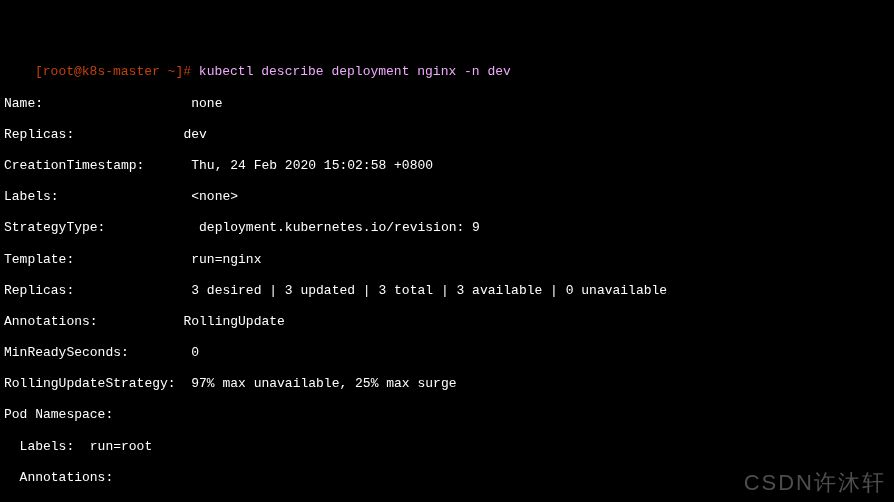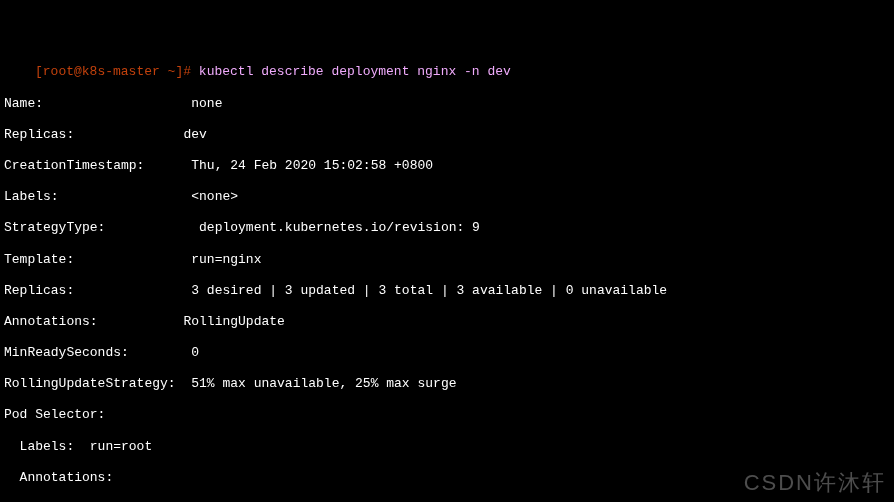--- a/index.html
+++ b/index.html
@@ -39,22 +39,22 @@
 <div class="line"><span class="prompt-root">[root@k8s-master ~]# </span><span class="cmd">kubectl describe deployment nginx -n dev</span></div>
 <div class="line"><span>Name:                   </span><span>none</span></div>
 <div class="line"><span>Replicas:              </span><span>dev</span></div>
 <div class="line"><span>CreationTimestamp:      </span><span>Thu, 24 Feb 2020 15:02:58 +0800</span></div>
 <div class="line"><span>Labels:                 </span><span>&lt;none&gt;</span></div>
 <div class="line"><span>StrategyType:            </span><span>deployment.kubernetes.io/revision: 9</span></div>
 <div class="line"><span>Template:               </span><span>run=nginx</span></div>
 <div class="line"><span>Replicas:               </span><span>3 desired | 3 updated | 3 total | 3 available | 0 unavailable</span></div>
 <div class="line"><span>Annotations:           </span><span>RollingUpdate</span></div>
 <div class="line"><span>MinReadySeconds:        </span><span>0</span></div>
-<div class="line"><span>RollingUpdateStrategy:  </span><span>51% max unavailable, 25% max surge</span></div>
-<div class="line">Pod Selector:</div>
+<div class="line"><span>RollingUpdateStrategy:  </span><span>97% max unavailable, 25% max surge</span></div>
+<div class="line">Pod Namespace:</div>
 <div class="line">  Labels:  run=root</div>
 <div class="line">  Annotations:</div>
 <div class="line">   nginx:</div>
 
 
 
 
 
 
 

